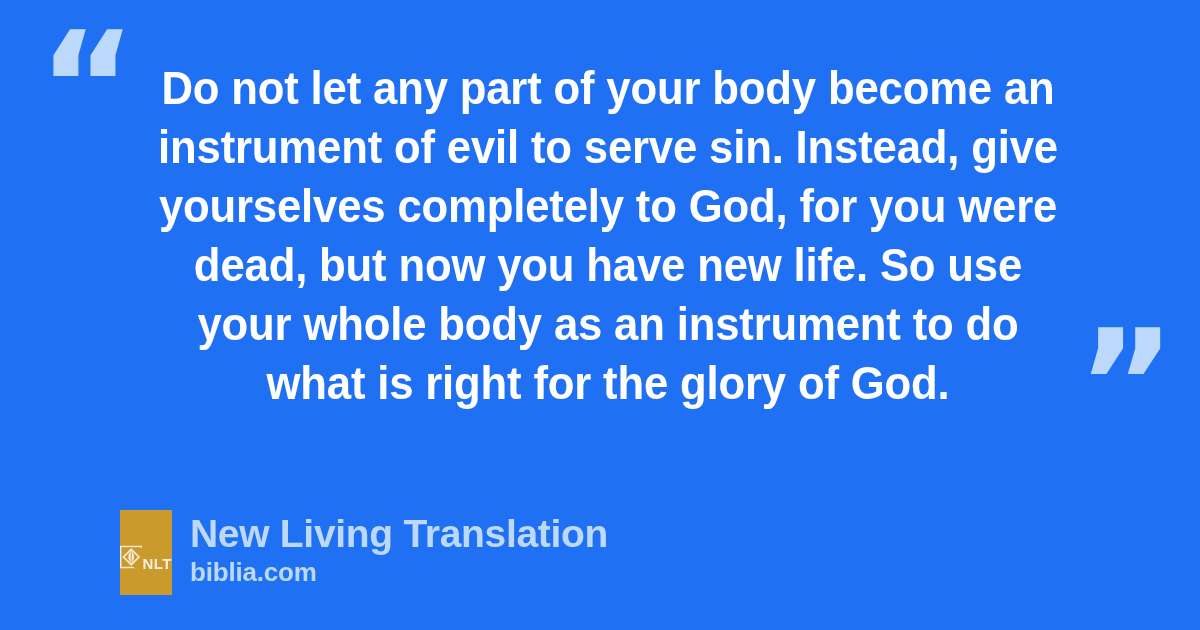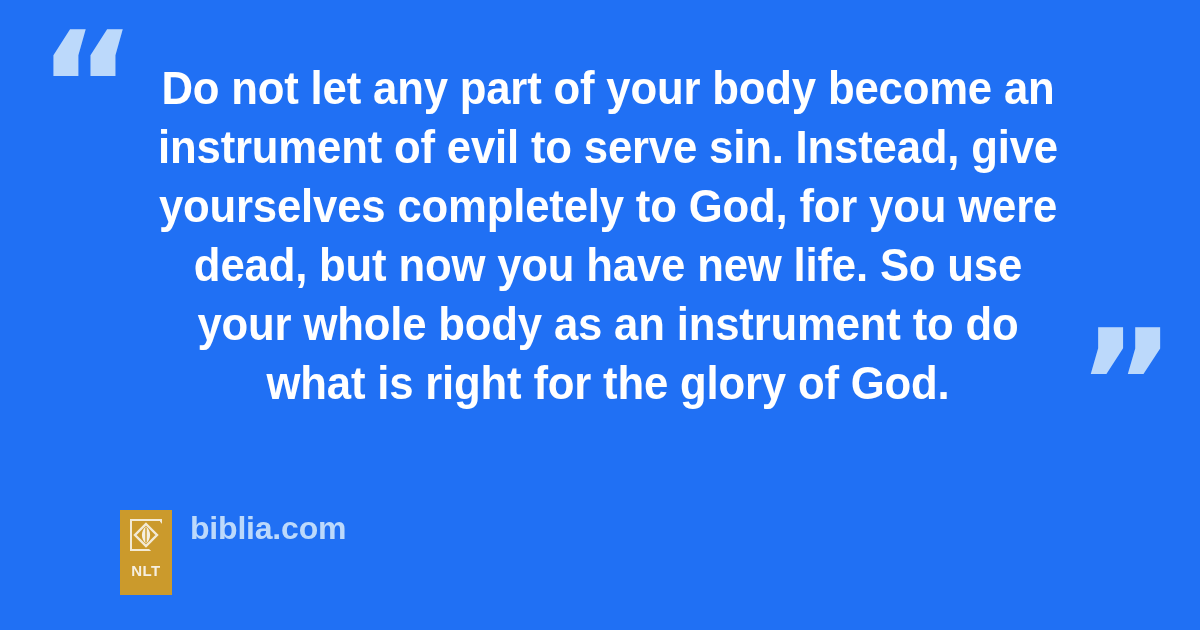--- a/index.html
+++ b/index.html
@@ -74,21 +74,21 @@
     top: 510px;
     display: flex;
     align-items: flex-start;
   }
 
   #nlt-badge {
     width: 52px;
     height: 85px;
     background: #cb9a2c;
     display: flex;
-    flex-direction: column;
+    flex-direction: row;
     align-items: center;
     justify-content: flex-start;
     flex: 0 0 auto;
     padding-top: 9px;
     box-sizing: border-box;
   }
 
   #nlt-emblem {
     width: 32px;
     height: 32px;
@@ -117,21 +117,21 @@
     font-size: 39px;
     line-height: 44px;
     letter-spacing: -0.3px;
     white-space: nowrap;
   }
 
   #site-url {
     color: #bcd9fb;
     font-family: "Liberation Sans", sans-serif;
     font-weight: 700;
-    font-size: 32px;
+    font-size: 26px;
     line-height: 30px;
     letter-spacing: -0.2px;
     margin-top: 1px;
     white-space: nowrap;
   }
 </style>
 </head>
 <body>
 
 <div id="card">
@@ -156,18 +156,19 @@
         <rect x="1" y="1" width="30" height="30" fill="none" stroke="#f3ead5" stroke-width="2"></rect>
         <rect x="16" y="-3.3" width="27" height="27" transform="rotate(45 16 16)" fill="#cb9a2c"></rect>
         <path d="M16 16 m0 -11 L27 16 L16 27 L5 16 Z" fill="none" stroke="#f3ead5" stroke-width="2.4"></path>
         <path d="M16 7.5 C21.5 12 21.5 20 16 24.5 C10.5 20 10.5 12 16 7.5 Z" fill="#f6efe0"></path>
         <path d="M16 8.5 L16 23.5" stroke="#cb9a2c" stroke-width="1.4"></path>
       </svg>
       <div id="nlt-abbr">NLT</div>
     </div>
 
     <div id="attribution-text">
+      <div id="translation-name">New Living Translation</div>
       <div id="site-url">biblia.com</div>
     </div>
 
   </div>
 
 </div>
 
 </body></html>

